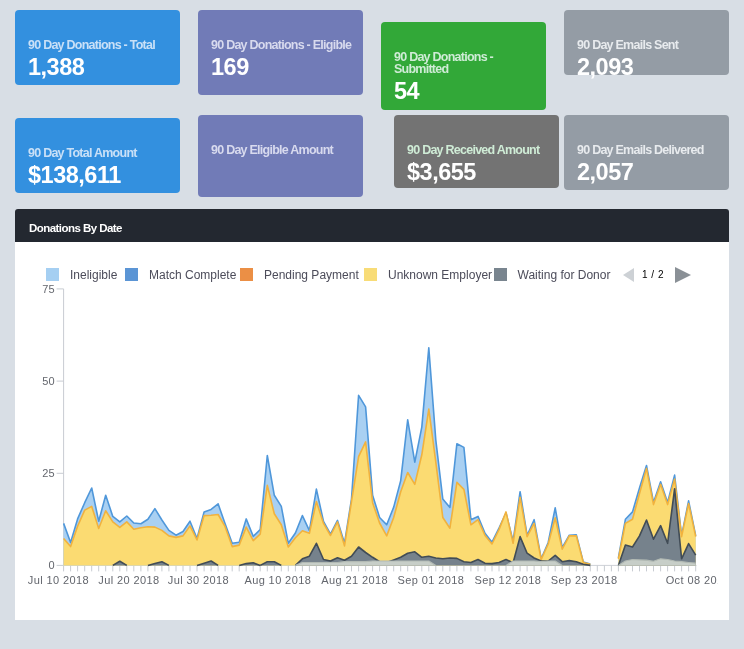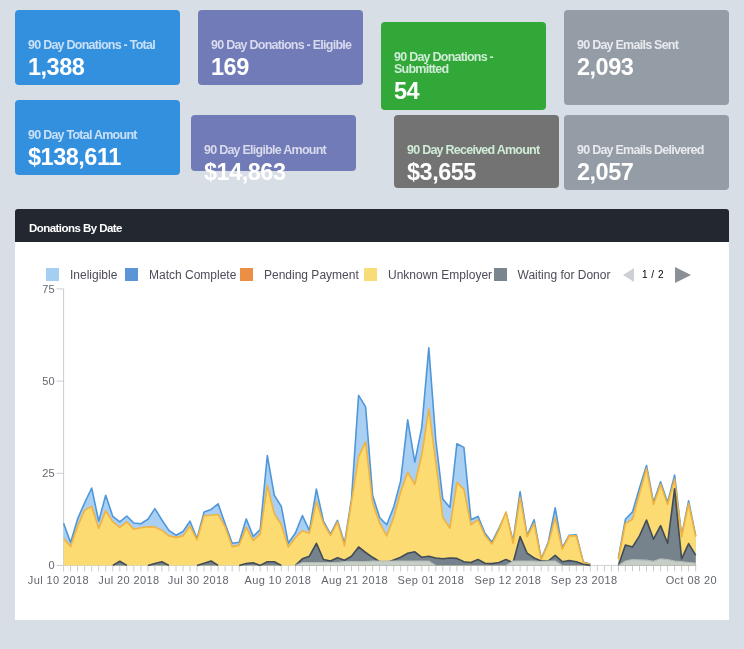--- a/index.html
+++ b/index.html
@@ -14,39 +14,38 @@
 .lt{font-size:12px;color:#4c4c5a;margin-left:11px;vertical-align:top;line-height:14px}
 #pager{position:absolute;top:25px;left:593px;width:95px;height:16px}
 .tri{display:inline-block;width:0;height:0;border-top:7px solid transparent;border-bottom:7px solid transparent;vertical-align:top}
 #pgtxt{font-size:10px;color:#000000;line-height:15px;letter-spacing:0.5px}
 </style></head><body>
 <div id="wrap">
   <div class="card" style="left:15px;top:10px;height:75px;background:#3390df">
       <div class="t" style="color:#c9e0f7">90 Day Donations - Total</div>
       <div class="v">1,388</div>
     </div>
-  <div class="card" style="left:198px;top:10px;height:75px;background:#717bb7">
+  <div class="card" style="left:198px;top:10px;height:85px;background:#717bb7">
       <div class="t" style="color:#d8daee">90 Day Donations - Eligible</div>
       <div class="v">169</div>
     </div>
   <div class="card" style="left:381px;top:22px;height:88px;background:#32a838">
       <div class="t" style="color:#cfecd6;white-space:normal;width:120px">90 Day Donations - Submitted</div>
       <div class="v">54</div>
     </div>
-  <div class="card" style="left:564px;top:10px;height:95px;background:#949ca5">
+  <div class="card" style="left:564px;top:10px;height:65px;background:#949ca5">
       <div class="t" style="color:#e8ebee">90 Day Emails Sent</div>
       <div class="v">2,093</div>
     </div>
-  <div class="card" style="left:15px;top:100px;height:75px;background:#3390df">
+  <div class="card" style="left:15px;top:118px;height:75px;background:#3390df">
       <div class="t" style="color:#c9e0f7">90 Day Total Amount</div>
       <div class="v">$138,611</div>
     </div>
-  <div class="card" style="left:191px;top:115px;height:56px;background:#717bb7">
+  <div class="card" style="left:198px;top:115px;height:82px;background:#717bb7">
       <div class="t" style="color:#d8daee">90 Day Eligible Amount</div>
-      <div class="v">$14,863</div>
     </div>
   <div class="card" style="left:394px;top:115px;height:73px;background:#737373">
       <div class="t" style="color:#cfecd6">90 Day Received Amount</div>
       <div class="v">$3,655</div>
     </div>
   <div class="card" style="left:564px;top:115px;height:75px;background:#949ca5">
       <div class="t" style="color:#e8ebee">90 Day Emails Delivered</div>
       <div class="v">2,057</div>
     </div>
   <div id="panel">

